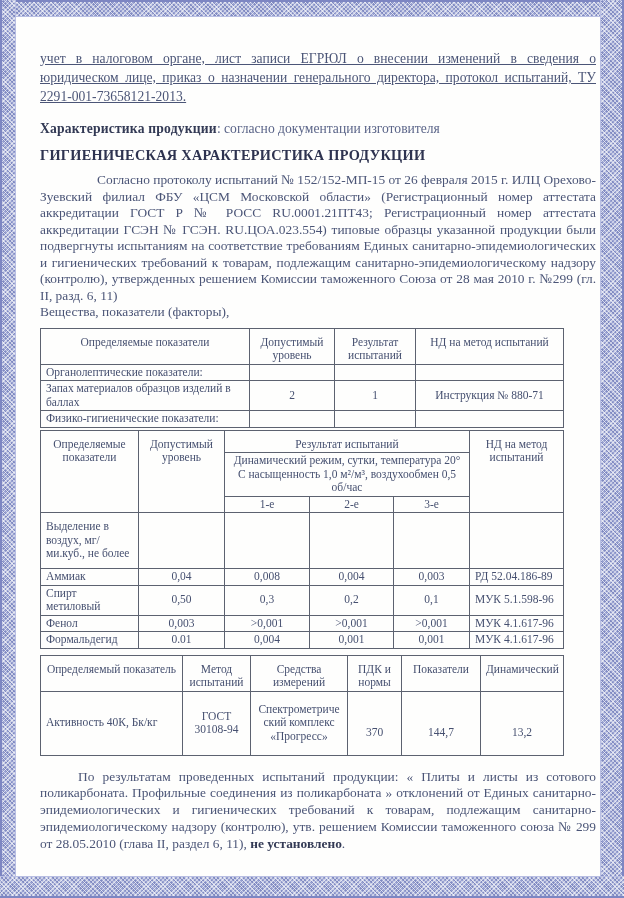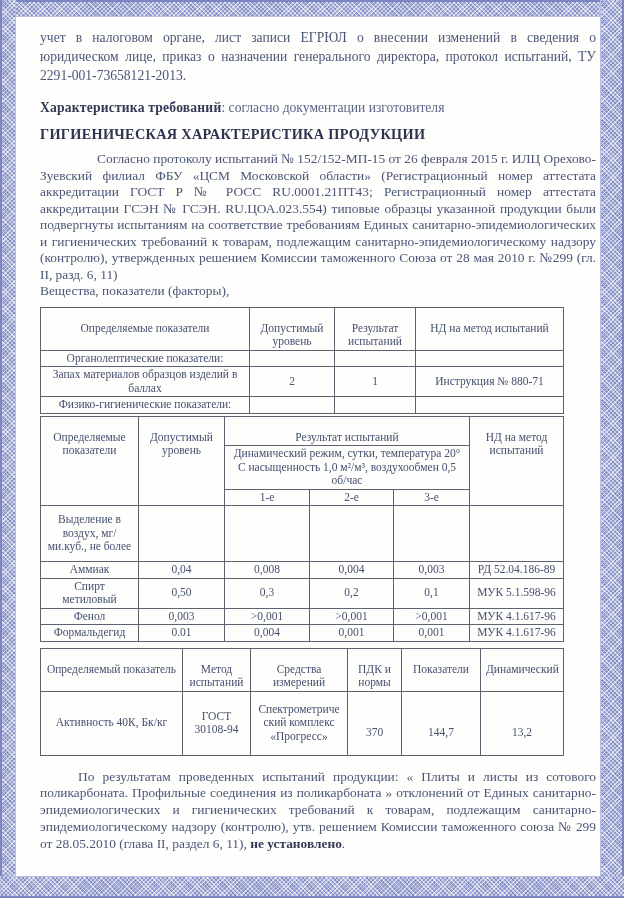--- a/index.html
+++ b/index.html
@@ -27,21 +27,21 @@
   .band-bottom{left:0;right:0;bottom:0;height:19px;border-bottom:2px solid #7d86c2;border-top:1px solid #b9bfe3;}
 
   .content{
     position:absolute;left:40px;top:0;width:556px;
     color:#4b5577;
   }
   p{margin:0;}
   .para{
     font-size:13.6px;line-height:19px;text-align:justify;
   }
-  .p1{margin-top:28px;}
+  .p1{margin-top:49px;text-decoration:underline;}
   .char-line{margin-top:14px;font-size:13.6px;line-height:17px;}
   .char-line b{color:#333a55;letter-spacing:.2px;}
   .char-line span{color:#5a6488;}
   .heading{
     margin-top:9px;font-weight:bold;
     font-size:14.3px;line-height:18px;color:#2e3350;letter-spacing:.3px;
   }
   .p2{margin-top:8px;font-size:13.4px;line-height:16.5px;text-indent:57px;}
   .p2b{font-size:13.4px;line-height:16.5px;}
 
@@ -49,22 +49,22 @@
     border-collapse:collapse;table-layout:fixed;width:523px;
     font-size:11.5px;line-height:13.5px;color:#465070;
   }
   table.t th,table.t td{
     border:1px solid #5c6270;
     padding:1px 5px;
     font-weight:normal;
     vertical-align:middle;
     overflow:hidden;
   }
-  table.t th{text-align:center;vertical-align:top;padding-top:14px;}
-  .cell-left{text-align:center;}
+  table.t th{text-align:center;vertical-align:top;padding-top:7px;}
+  .cell-left{text-align:left;}
   .cell-center{text-align:center;}
   .v-top{vertical-align:top;}
   .v-bottom{vertical-align:bottom;}
   .t1{margin-top:7px;}
   .t2{margin-top:2px;}
   .t3{margin-top:6px;}
   .t2 .subhead{vertical-align:middle;padding-top:1px;}
 
   .p3{margin-top:13px;font-size:13.4px;line-height:16.8px;text-align:justify;text-indent:38px;}
   .p3 b{color:#333a55;}
@@ -80,21 +80,21 @@
   <div class="band band-top"></div>
   <div class="band band-left"></div>
   <div class="band band-right"></div>
   <div class="band band-bottom"></div>
 
   <div class="content">
 
     <p class="para p1">учет в налоговом органе, лист записи ЕГРЮЛ о внесении изменений в сведения о юридическом лице, приказ о назначении генерального директора, протокол испытаний, ТУ 2291-001-73658121-2013.</p>
 
     <p class="char-line">
-      <b>Характеристика требований</b><span>: согласно документации изготовителя</span>
+      <b>Характеристика продукции</b><span>: согласно документации изготовителя</span>
     </p>
 
     <p class="heading">ГИГИЕНИЧЕСКАЯ ХАРАКТЕРИСТИКА ПРОДУКЦИИ</p>
 
     <p class="para p2">Согласно протоколу испытаний № 152/152-МП-15 от 26 февраля 2015 г. ИЛЦ Орехово-Зуевский филиал ФБУ «ЦСМ Московской области» (Регистрационный номер аттестата аккредитации ГОСТ Р № РОСС RU.0001.21ПТ43; Регистрационный номер аттестата аккредитации ГСЭН № ГСЭН. RU.ЦОА.023.554) типовые образцы указанной продукции были подвергнуты испытаниям на соответствие требованиям Единых санитарно-эпидемиологических и гигиенических требований к товарам, подлежащим санитарно-эпидемиологическому надзору (контролю), утвержденных решением Комиссии таможенного Союза от 28 мая 2010 г. №299 (гл. II, разд. 6, 11)</p>
     <p class="para p2b">Вещества, показатели (факторы),</p>
 
     <table class="t t1">
       <colgroup>
         <col style="width:209px">

